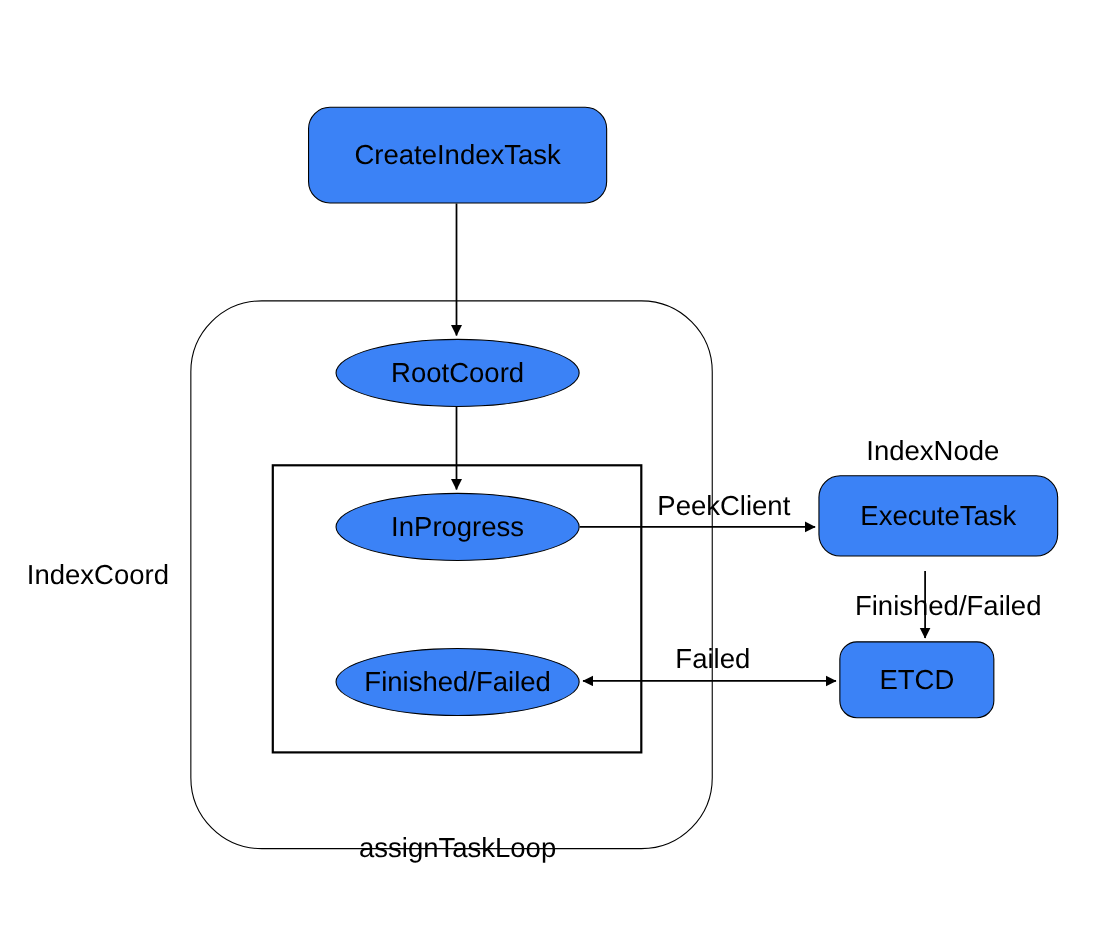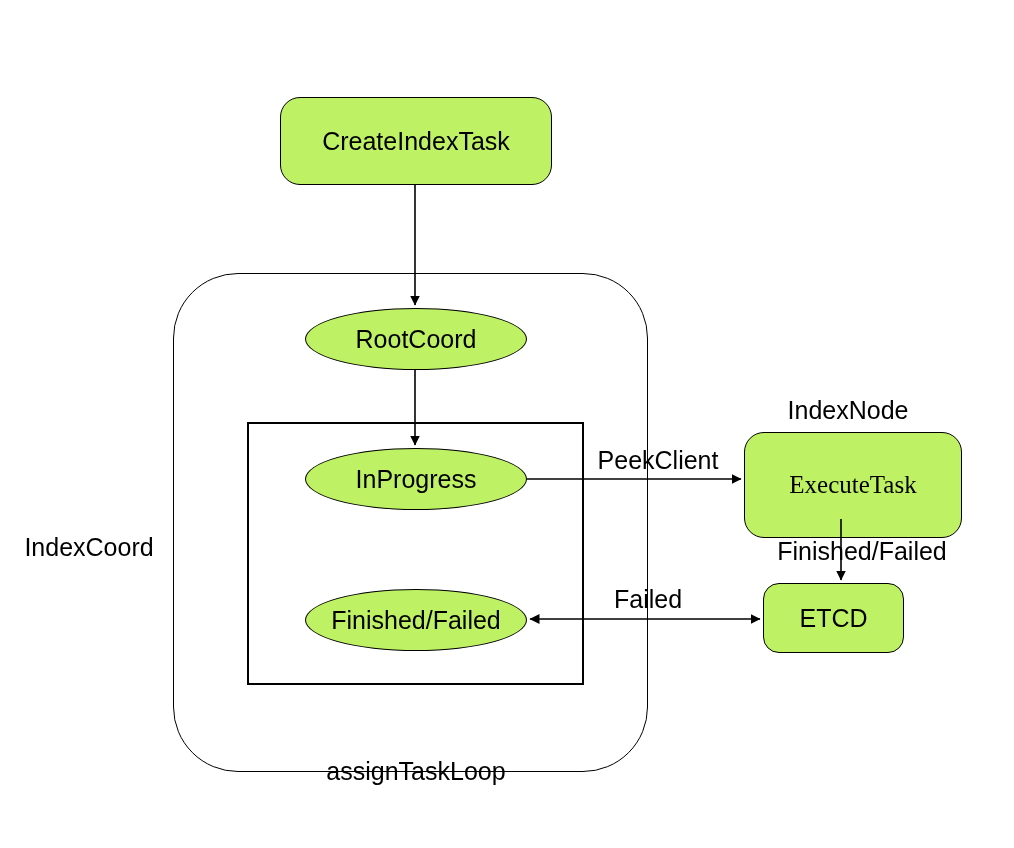--- a/index.html
+++ b/index.html
@@ -15,21 +15,21 @@
     font-family: "Liberation Sans", sans-serif;
     color: #000000;
     overflow: hidden;
   }
   .node {
     position: absolute;
     box-sizing: border-box;
     display: flex;
     align-items: center;
     justify-content: center;
-    background: #bef264;
+    background: #3b82f6;
     border: 1.6px solid #000000;
     font-size: 25px;
     line-height: 1.2;
     white-space: nowrap;
     text-align: center;
   }
   .rounded-box { border-radius: 20px; }
   .ellipse { border-radius: 50%; }
   .container-rounded {
     position: absolute;
@@ -77,29 +77,29 @@
   </div>
 
   <div class="node ellipse" style="left:305px; top:448px; width:222px; height:62px;">
     <span>InProgress</span>
   </div>
 
   <div class="node ellipse" style="left:305px; top:589px; width:222px; height:62px;">
     <span>Finished/Failed</span>
   </div>
 
-  <div class="node rounded-box" style="left:744px; top:432px; width:218px; height:106px;font-family:Liberation Serif, serif;">
+  <div class="node rounded-box" style="left:744px; top:432px; width:218px; height:74px;">
     <span>ExecuteTask</span>
   </div>
 
   <div class="node rounded-box" style="left:763px; top:583px; width:141px; height:70px; border-radius:16px;">
     <span>ETCD</span>
   </div>
 
-  <div class="free-label" style="left:89px; top:532px;text-align:right;">IndexCoord</div>
+  <div class="free-label" style="left:89px; top:508px;text-align:right;">IndexCoord</div>
   <div class="free-label" style="left:848px; top:395px;">IndexNode</div>
   <div class="free-label" style="left:416px; top:708px;margin-top:48px;">assignTaskLoop</div>
 
   <div class="free-label" style="left:658px; top:445px;">PeekClient</div>
   <div class="free-label" style="left:862px; top:536px;">Finished/Failed</div>
   <div class="free-label" style="left:648px; top:584px;">Failed</div>
 
   <svg class="connectors" width="1014" height="848" viewBox="0 0 1014 848">
     <defs>
       <marker id="arrowhead" markerWidth="12" markerHeight="12" refX="9.5" refY="5" orient="auto-start-reverse" markerUnits="userSpaceOnUse">

